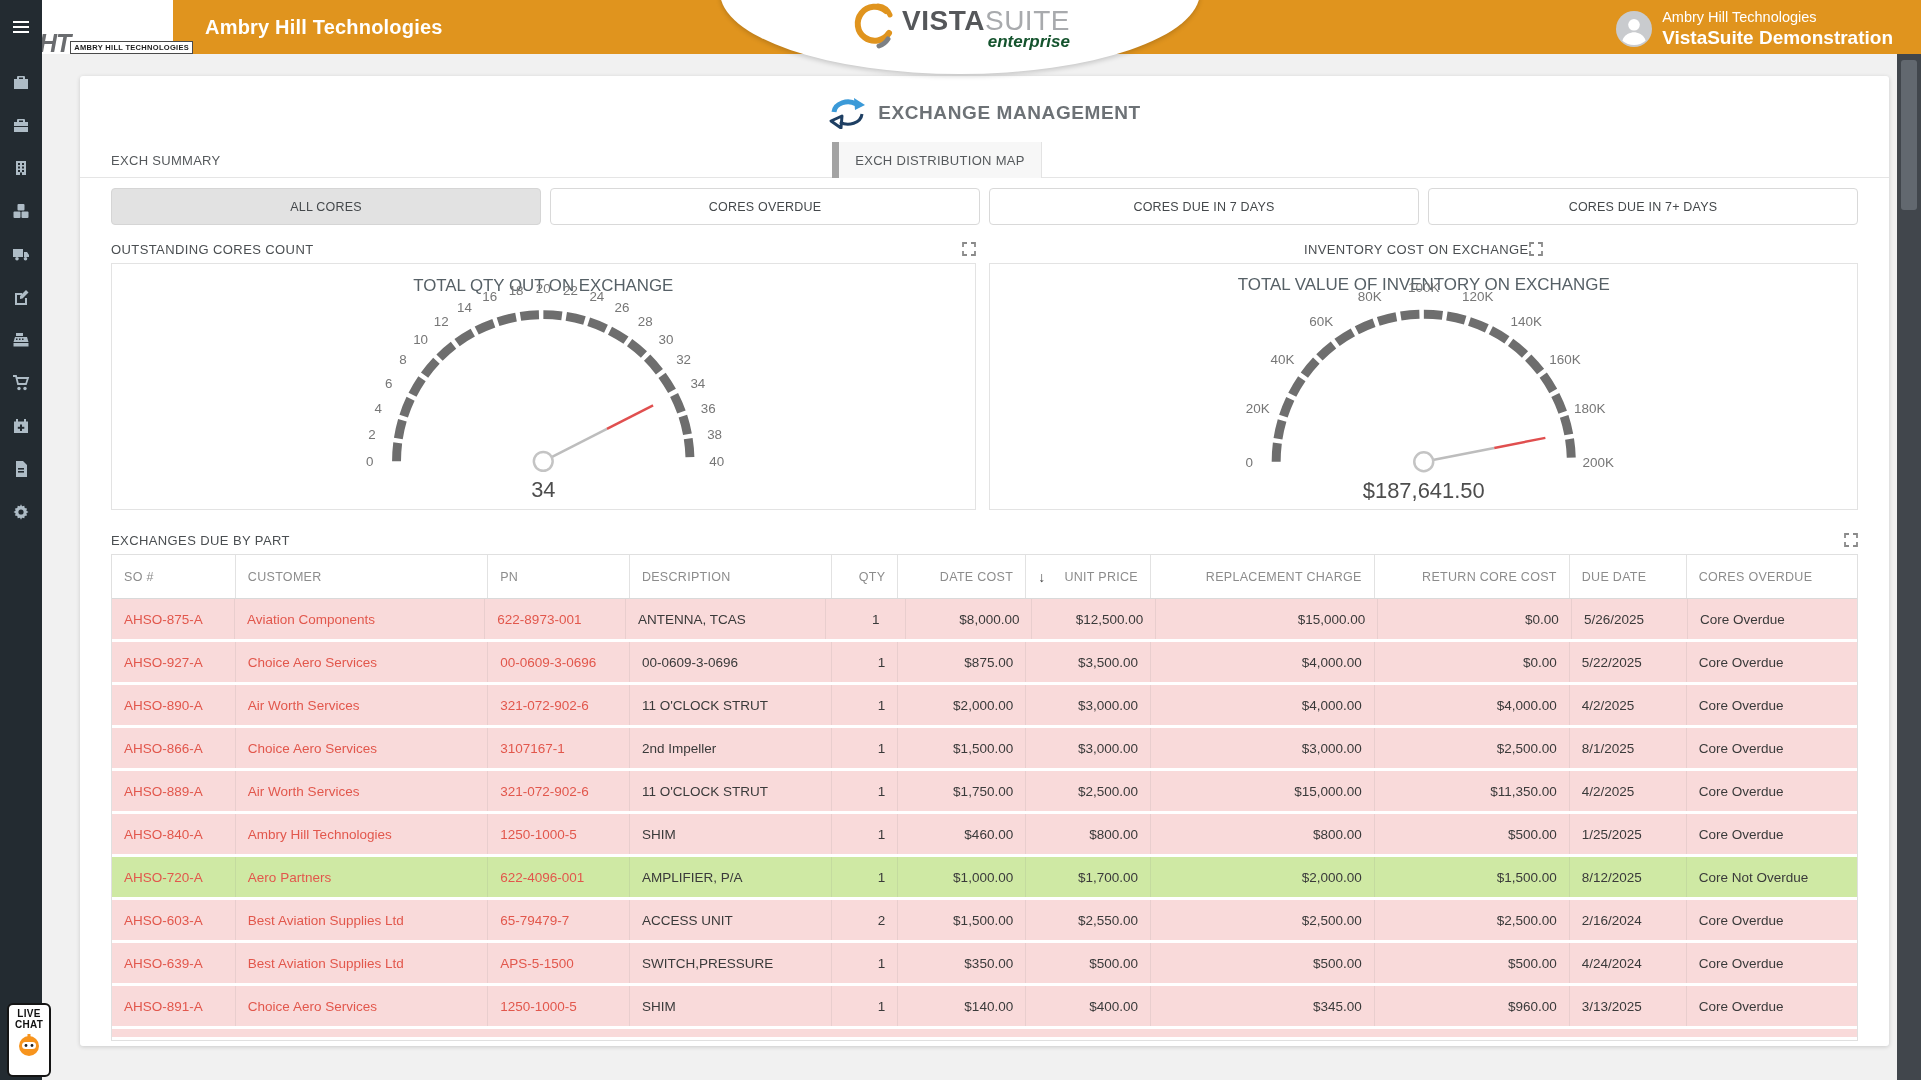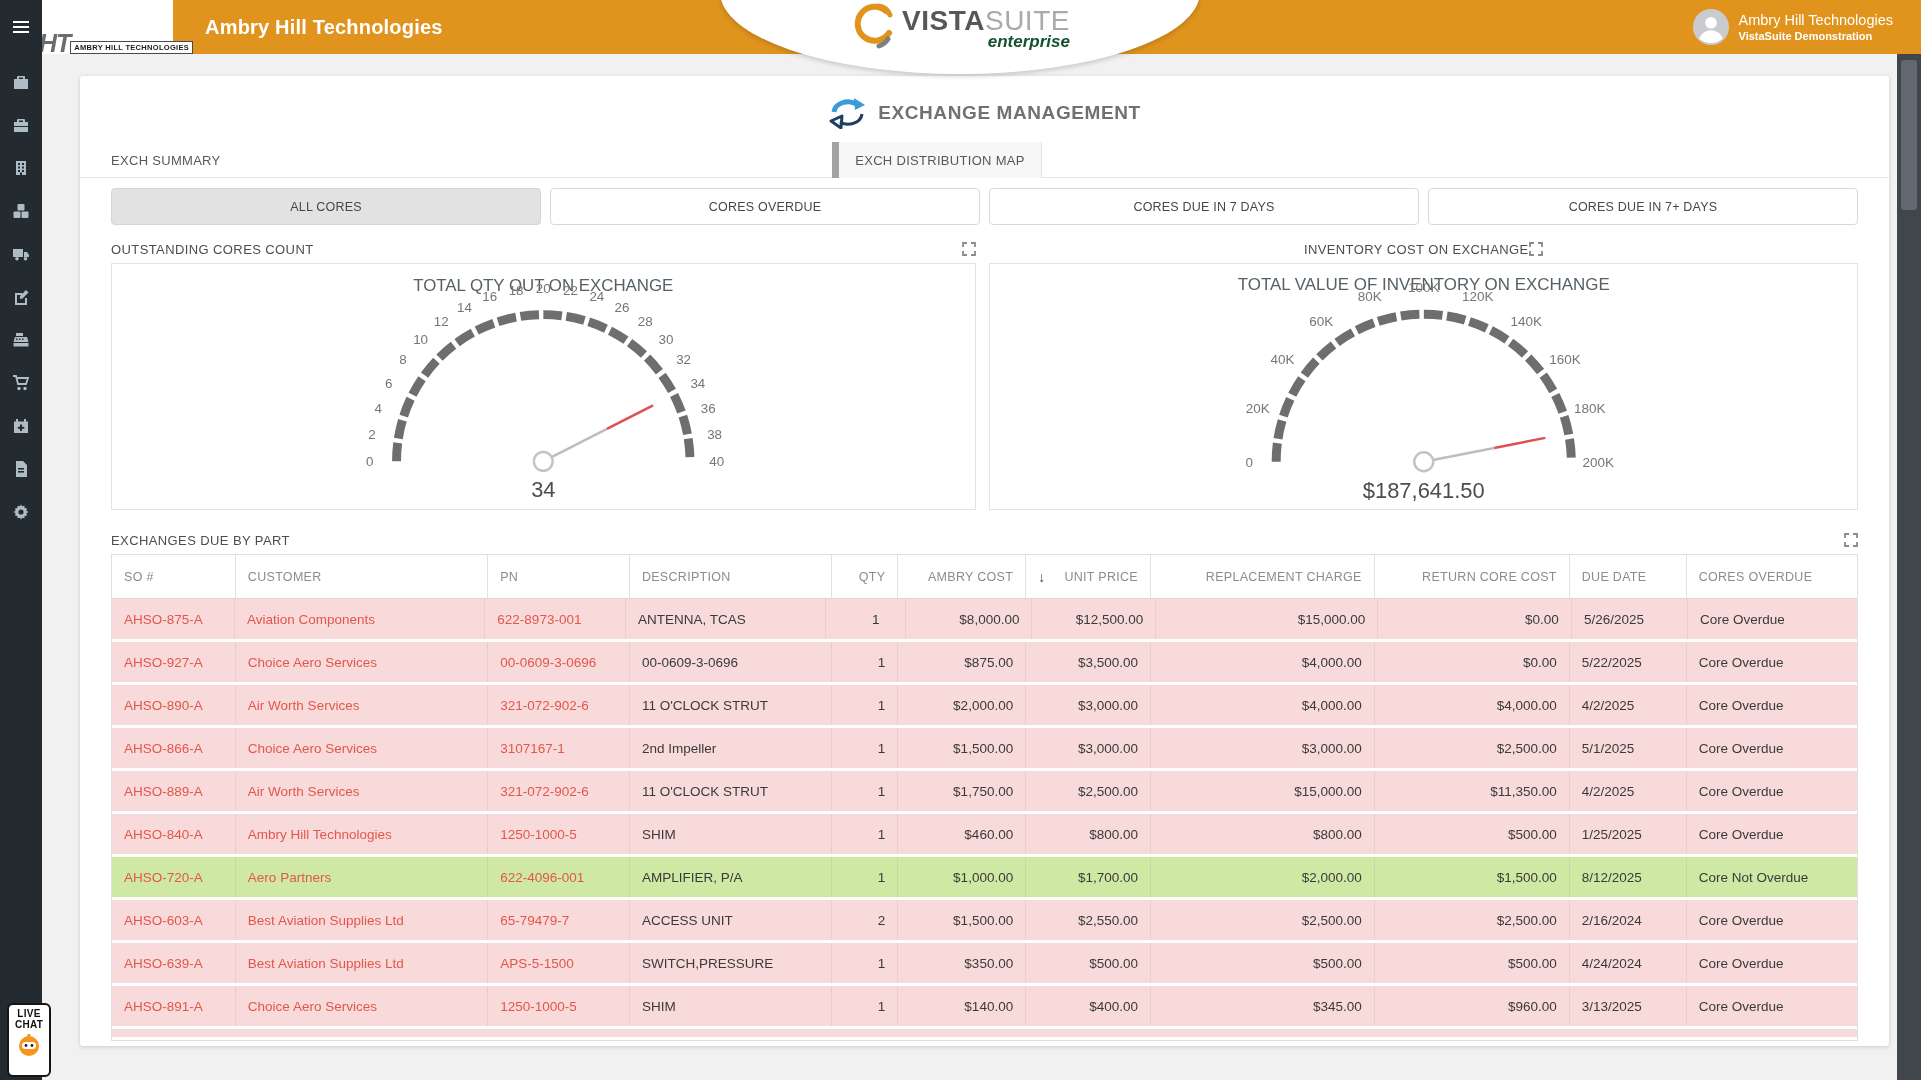--- a/index.html
+++ b/index.html
@@ -37,21 +37,21 @@
   .brand-text { display:flex; flex-direction:column; align-items:flex-end; margin-top:4px; }
   .brand-line1 { font-size:28px; line-height:27px; letter-spacing:0.5px; }
   .brand-line1 .b1 { color:#55575a; font-weight:bold; }
   .brand-line1 .b2 { color:#a8aaad; font-weight:normal; }
   .brand-edition { font-size:17px; font-weight:bold; font-style:italic; color:#14532d; margin-top:-2px; }
 
   .userbox { position:absolute; right:28px; top:9px; display:flex; gap:10px; align-items:center; cursor:pointer; }
   .userbox svg { width:36px; height:36px; }
   .user-lines { display:flex; flex-direction:column; color:#fff; }
   .user-line1 { font-size:14.5px; }
-  .user-line2 { font-size:11px; font-weight:bold; margin-top:2px; }
+  .user-line2 { font-size:19px; font-weight:bold; margin-top:2px; }
 
   
   .scrollstrip { position:absolute; right:0; top:54px; width:24px; bottom:0; background:#41464c; z-index:25; }
   .scrollthumb { position:absolute; left:4px; right:4px; top:6px; height:150px; background:#62686f; border-radius:3px; }
 
   
   .main { position:absolute; left:42px; top:54px; right:0; bottom:0; }
   .card { position:absolute; left:38px; top:22px; width:1809px; height:970px; background:#fff;
     border-radius:3px; box-shadow:0 1px 4px rgba(0,0,0,0.16); }
 
@@ -328,21 +328,21 @@
               <path d="M1 5V1h4M9 1h4v4M13 9v4H9M5 13H1V9"></path>
             </svg></div>
       </div>
       <div class="table-box">
         <div class="thead" id="exch-thead">
             <div class="th align-left" style="width: 124px;">SO #</div>
             <div class="th align-left" style="width: 255px;">CUSTOMER</div>
             <div class="th align-left" style="width: 143px;">PN</div>
             <div class="th align-left" style="width: 204px;">DESCRIPTION</div>
             <div class="th align-right" style="width: 67px;">QTY</div>
-            <div class="th align-right" style="width: 129px;">AMBRY COST</div>
+            <div class="th align-right" style="width: 129px;">DATE COST</div>
             <div class="th align-right" style="width: 126px;"><span class="sort-arrow">↓</span>UNIT PRICE</div>
             <div class="th align-right" style="width: 226px;">REPLACEMENT CHARGE</div>
             <div class="th align-right" style="width: 197px;">RETURN CORE COST</div>
             <div class="th align-left" style="width: 118px;">DUE DATE</div>
             <div class="th align-left" style="width: 173px;">CORES OVERDUE</div>
           </div>
         <div id="exch-tbody">
             <div class="trow overdue">
               <div class="td align-left red" style="width: 124px;">AHSO-875-A</div>
               <div class="td align-left red" style="width: 255px;">Aviation Components</div>
@@ -385,21 +385,21 @@
             <div class="trow overdue">
               <div class="td align-left red" style="width: 124px;">AHSO-866-A</div>
               <div class="td align-left red" style="width: 255px;">Choice Aero Services</div>
               <div class="td align-left red" style="width: 143px;">3107167-1</div>
               <div class="td align-left" style="width: 204px;">2nd Impeller</div>
               <div class="td align-right" style="width: 67px;">1</div>
               <div class="td align-right" style="width: 129px;">$1,500.00</div>
               <div class="td align-right" style="width: 126px;">$3,000.00</div>
               <div class="td align-right" style="width: 226px;">$3,000.00</div>
               <div class="td align-right" style="width: 197px;">$2,500.00</div>
-              <div class="td align-left" style="width: 118px;">5/1/2025</div>
+              <div class="td align-left" style="width: 118px;">8/1/2025</div>
               <div class="td align-left" style="width: 173px;">Core Overdue</div>
             </div>
             <div class="trow overdue">
               <div class="td align-left red" style="width: 124px;">AHSO-889-A</div>
               <div class="td align-left red" style="width: 255px;">Air Worth Services</div>
               <div class="td align-left red" style="width: 143px;">321-072-902-6</div>
               <div class="td align-left" style="width: 204px;">11 O'CLOCK STRUT</div>
               <div class="td align-right" style="width: 67px;">1</div>
               <div class="td align-right" style="width: 129px;">$1,750.00</div>
               <div class="td align-right" style="width: 126px;">$2,500.00</div>

